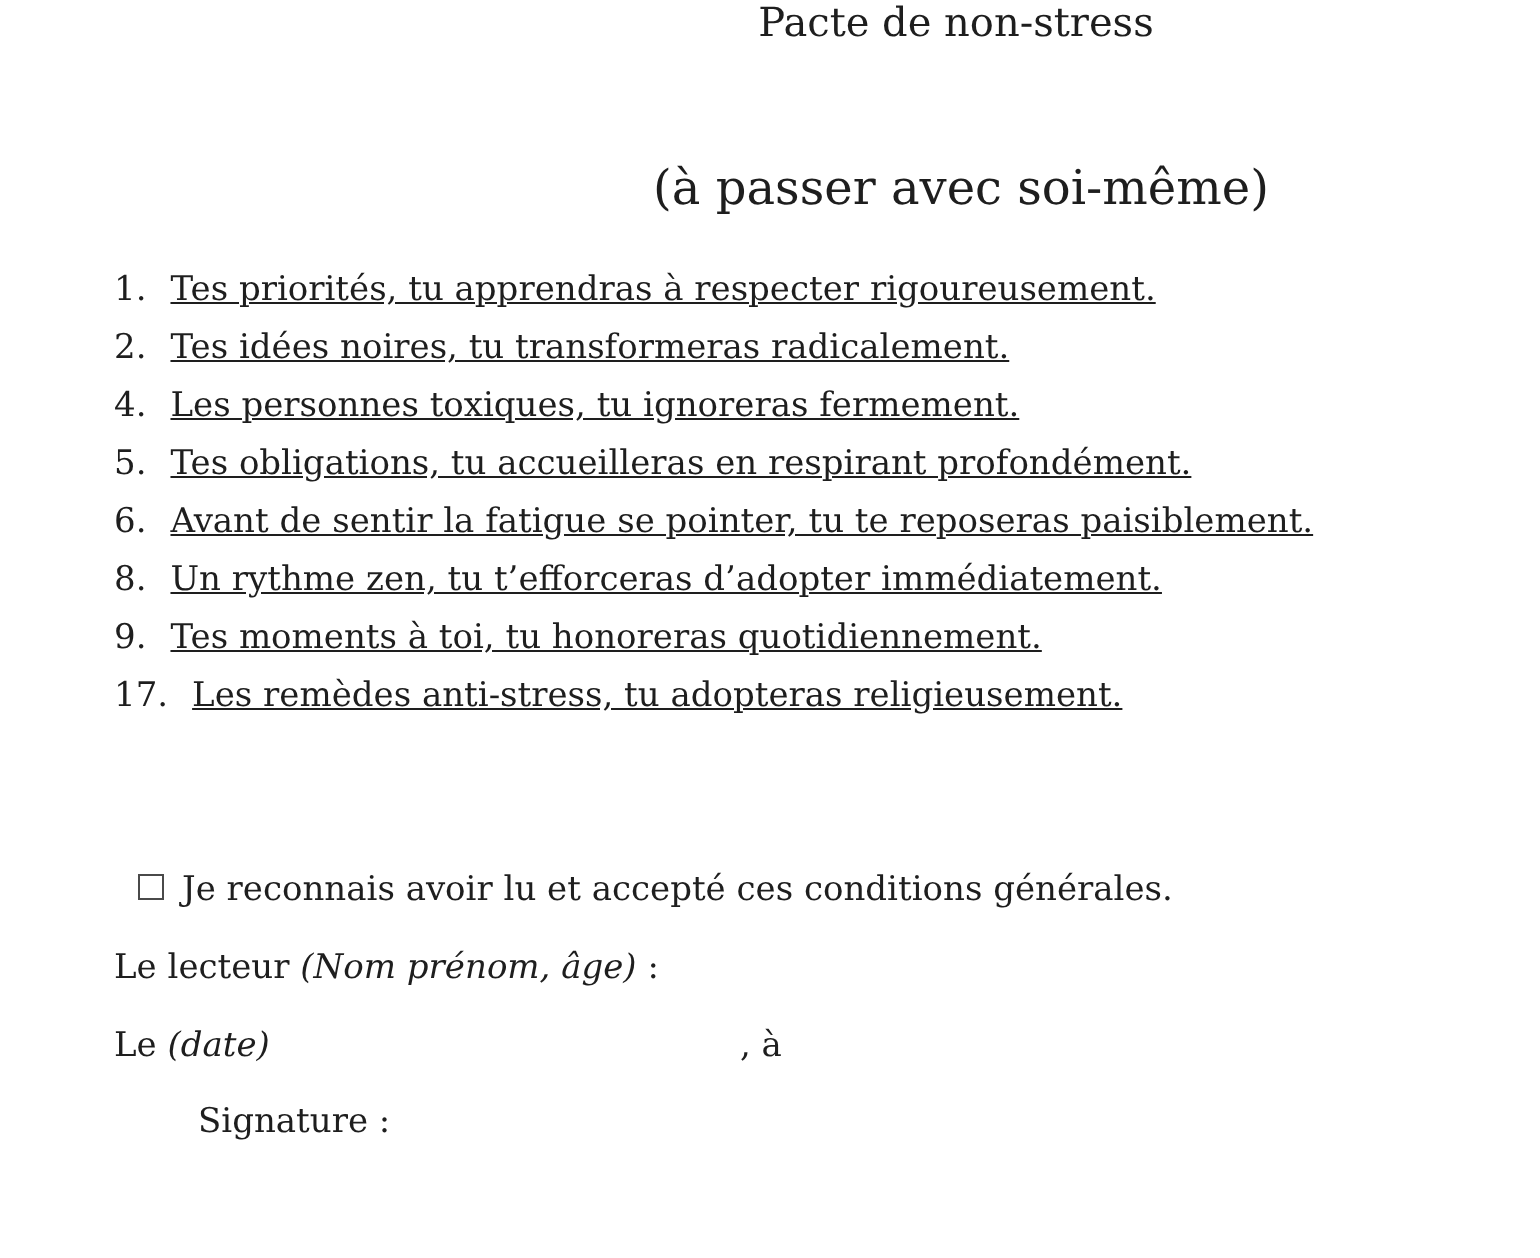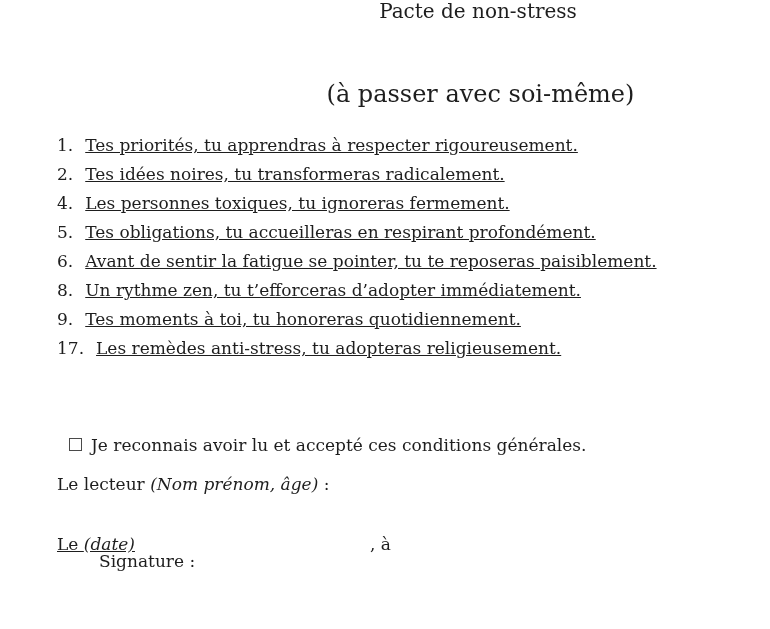--- a/index.html
+++ b/index.html
@@ -56,21 +56,21 @@
     position: absolute;
     left: 57px;
     right: 10px;
     font-size: 17px;
     height: 29px;
     line-height: 29px;
     white-space: nowrap;
   }
   .para-checkbox  { top: 431px; padding-left: 12px; }
   .para-reader    { top: 470px; }
-  .para-date      { top: 530px; text-decoration: underline; }
+  .para-date      { top: 509px; }
   .para-signature { top: 547px; margin-left: 42px; }
   .checkbox {
     display: inline-block;
     width: 11px;
     height: 11px;
     border: 1.5px solid #4a4a4a;
     background: #ffffff;
     margin-right: 9px;
     vertical-align: 0px;
   }

